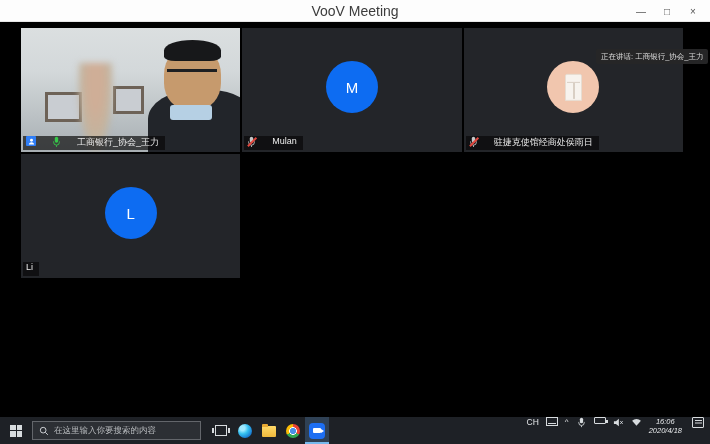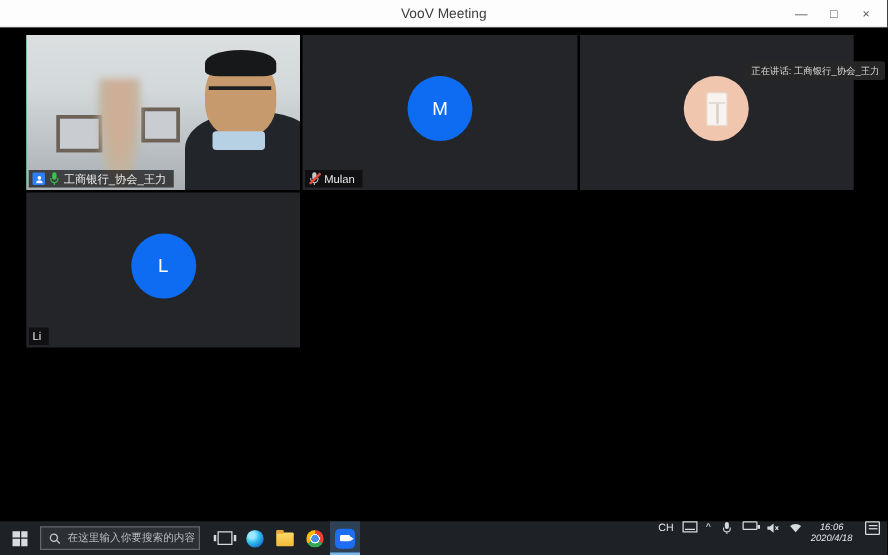--- a/index.html
+++ b/index.html
@@ -2,32 +2,32 @@
 <html><head>
 <meta charset="utf-8">
 <title>VooV Meeting</title>
 <style>
   * { margin:0; padding:0; box-sizing:border-box; }
   html,body { width:710px; height:444px; overflow:hidden; }
   body { font-family:"Liberation Sans","DejaVu Sans",sans-serif; background:#000; position:relative; }
 
   
   .titlebar { position:absolute; top:0; left:0; width:710px; height:22px; background:#fdfdfd; border-bottom:1px solid #e6e6e6; display:flex; align-items:center; justify-content:center; }
-  .titlebar-title { font-size:11px; color:#3c3c3c; }
+  .titlebar-title { font-size:14px; color:#3c3c3c; }
   .win-controls { position:absolute; right:4px; top:0; height:22px; display:flex; }
   .win-btn { width:26px; height:22px; display:flex; align-items:center; justify-content:center; font-size:10px; color:#555; cursor:default; }
 
   
   .stage { position:absolute; top:22px; left:0; width:710px; height:395px; background:#000; }
   .grid { position:absolute; left:21px; top:6px; width:662px; height:376px; display:grid; grid-template-columns:repeat(3,1fr); grid-template-rows:repeat(3,1fr); gap:2px; }
   .tile { position:relative; background:#232529; overflow:hidden; }
   .tile.active-speaker { box-shadow:inset 0 0 0 2px #17b33a; }
 
   
-  .chip { position:absolute; left:2px; bottom:2px; height:14px; display:flex; align-items:center; gap:3px; background:rgba(8,8,8,.68); padding:0 6px 0 3px; max-width:92%; }
+  .chip { position:absolute; left:2px; bottom:2px; height:14px; display:flex; gap:16px; background:rgba(8,8,8,.68); padding:0 6px 0 3px; max-width:92%; }
   .tile.active-speaker .chip { left:2px; bottom:2px; }
   .chip-name { font-size:9px; color:#ececec; white-space:nowrap; overflow:hidden; text-overflow:ellipsis; }
   .badge { width:10px; height:10px; border-radius:1px; display:flex; align-items:center; justify-content:center; flex:0 0 auto; }
   .badge svg { width:7px; height:7px; }
   .badge.blue { background:#2f7ef7; }
   .badge.orange { background:#f08a1d; }
   .mic { width:9px; height:12px; flex:0 0 auto; position:relative; }
   .mic svg { width:9px; height:12px; display:block; }
   .mic.muted::after { content:""; position:absolute; left:-1px; top:5px; width:12px; height:1.6px; background:#e2483f; transform:rotate(-45deg); }
 
@@ -73,21 +73,21 @@
 
   
   .toast { position:absolute; left:596px; top:27px; width:112px; height:15px; background:rgba(38,38,40,.96); border-radius:2px; display:flex; align-items:center; padding:0 5px; }
   .toast span { font-size:7.5px; color:#dcdcdc; white-space:nowrap; overflow:hidden; }
 
   
   .taskbar { position:absolute; left:0; bottom:0; width:710px; height:27px; background:#1e2126; display:flex; align-items:center; }
   .start { width:32px; height:27px; display:flex; align-items:center; justify-content:center; }
   .winlogo { width:12px; height:12px; display:grid; grid-template-columns:1fr 1fr; grid-template-rows:1fr 1fr; gap:1px; }
   .winlogo i { background:#d7dbde; }
-  .searchbox { width:128px; height:19px; background:#2c2f34; border:1px solid #63666b; display:flex; align-items:center; gap:5px; padding:0 6px; }
+  .searchbox { width:169px; height:19px; background:#2c2f34; border:1px solid #63666b; display:flex; align-items:center; gap:5px; padding:0 6px; }
   .searchbox .looking-glass { width:10px; height:10px; flex:0 0 auto; }
   .search-text { font-size:8.5px; color:#b9bcbf; white-space:nowrap; }
   .tb-icons { display:flex; align-items:center; height:27px; margin-left:8px; }
   .tb-btn { width:24px; height:27px; display:flex; align-items:center; justify-content:center; }
   .tb-btn.app-active { background:rgba(95,150,210,.28); box-shadow:inset 0 -2px 0 #76b9ed; }
   .taskview { width:12px; height:11px; border:1.5px solid #d7dbde; position:relative; }
   .taskview::before { content:""; position:absolute; left:-4px; top:1.5px; width:2px; height:5px; background:#d7dbde; }
   .taskview::after { content:""; position:absolute; right:-4px; top:1.5px; width:2px; height:5px; background:#d7dbde; }
   .edge-ic { width:14px; height:14px; border-radius:50%; background:radial-gradient(circle at 32% 30%, #9fe9ff 0 18%, #35c1f1 42%, #1b7fd4 72%, #0c59a4 100%); }
   .folder-ic { width:14px; height:11px; background:linear-gradient(180deg,#ffd968 0%,#f0b93c 100%); border-radius:1px; position:relative; margin-top:2px; }
@@ -170,20 +170,30 @@
         <span class="chip-name">Mulan</span>
       </div>
     </div>
 
 
 
     <div class="tile">
       <div class="avatar photo-window">
         <div class="win-frame"></div>
       </div>
+      <div class="chip">
+        <span class="mic muted">
+          <svg viewBox="0 0 10 13">
+              <rect x="3.1" y="0.8" width="3.8" height="6.6" rx="1.9" fill="#c6c6c6"></rect>
+              <path d="M1.8 5.8v1a3.2 3.2 0 0 0 6.4 0v-1" fill="none" stroke="#c6c6c6" stroke-width="1"></path>
+              <line x1="5" y1="10.2" x2="5" y2="12" stroke="#c6c6c6" stroke-width="1"></line>
+            </svg>
+        </span>
+        <span class="chip-name">驻捷克使馆经商处侯雨日</span>
+      </div>
     </div>
 
 
     <div class="tile">
       <div class="avatar blue">
         <span class="avatar-letter">L</span>
       </div>
       <div class="chip">
         <span class="chip-name">Li</span>
       </div>

